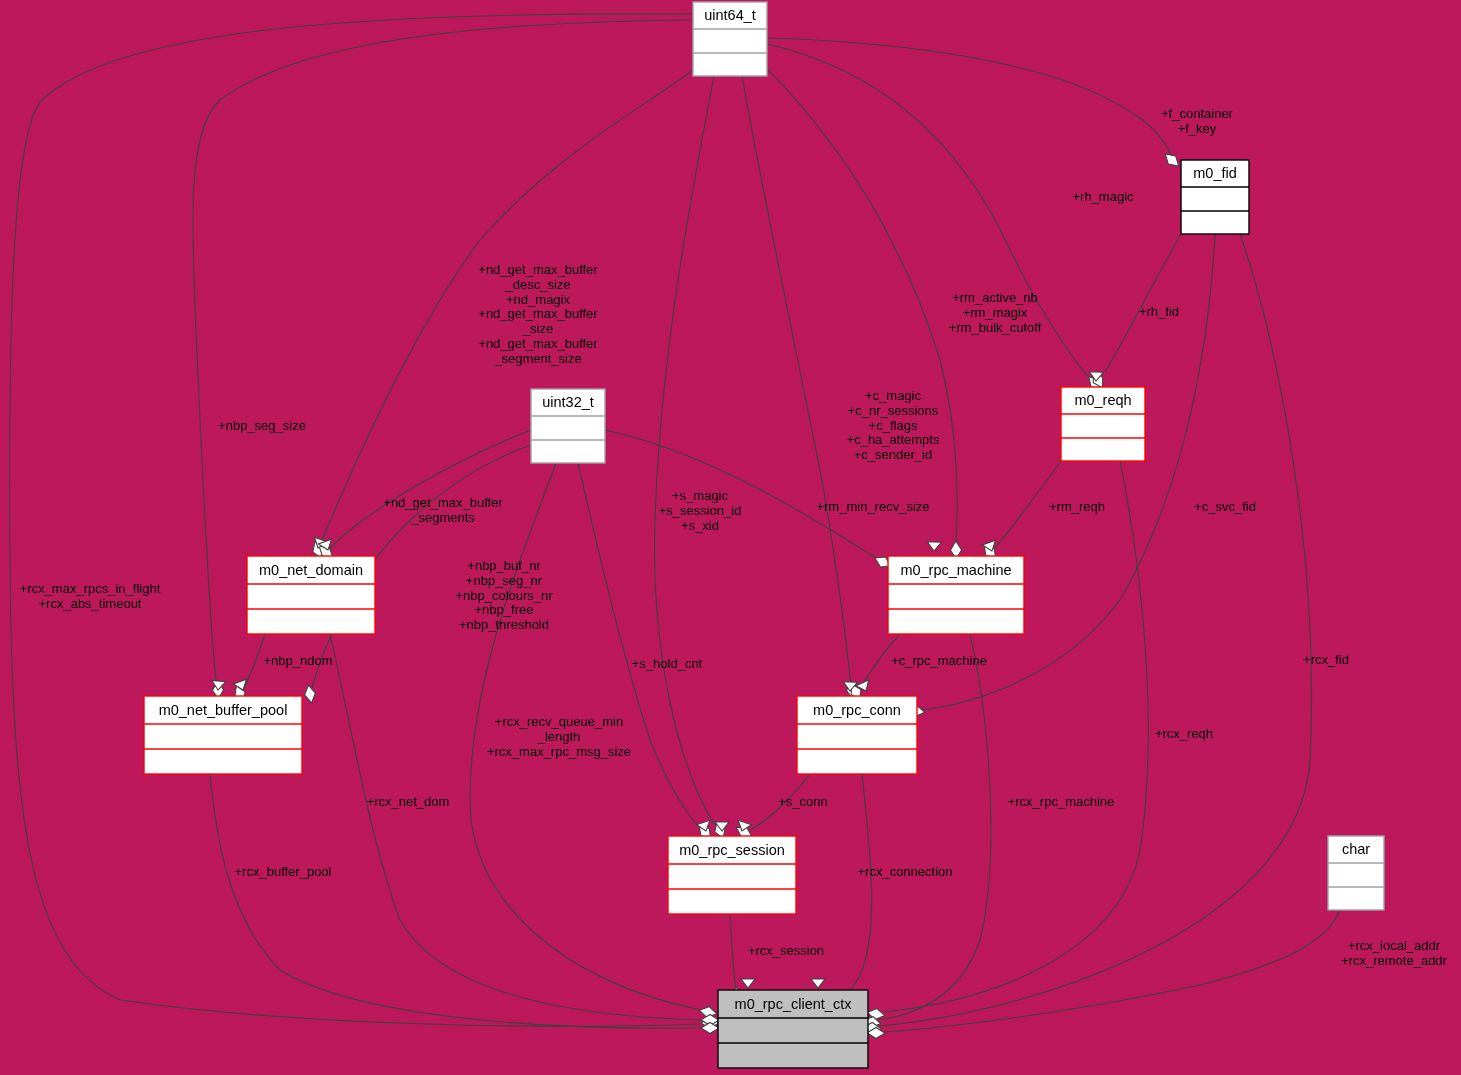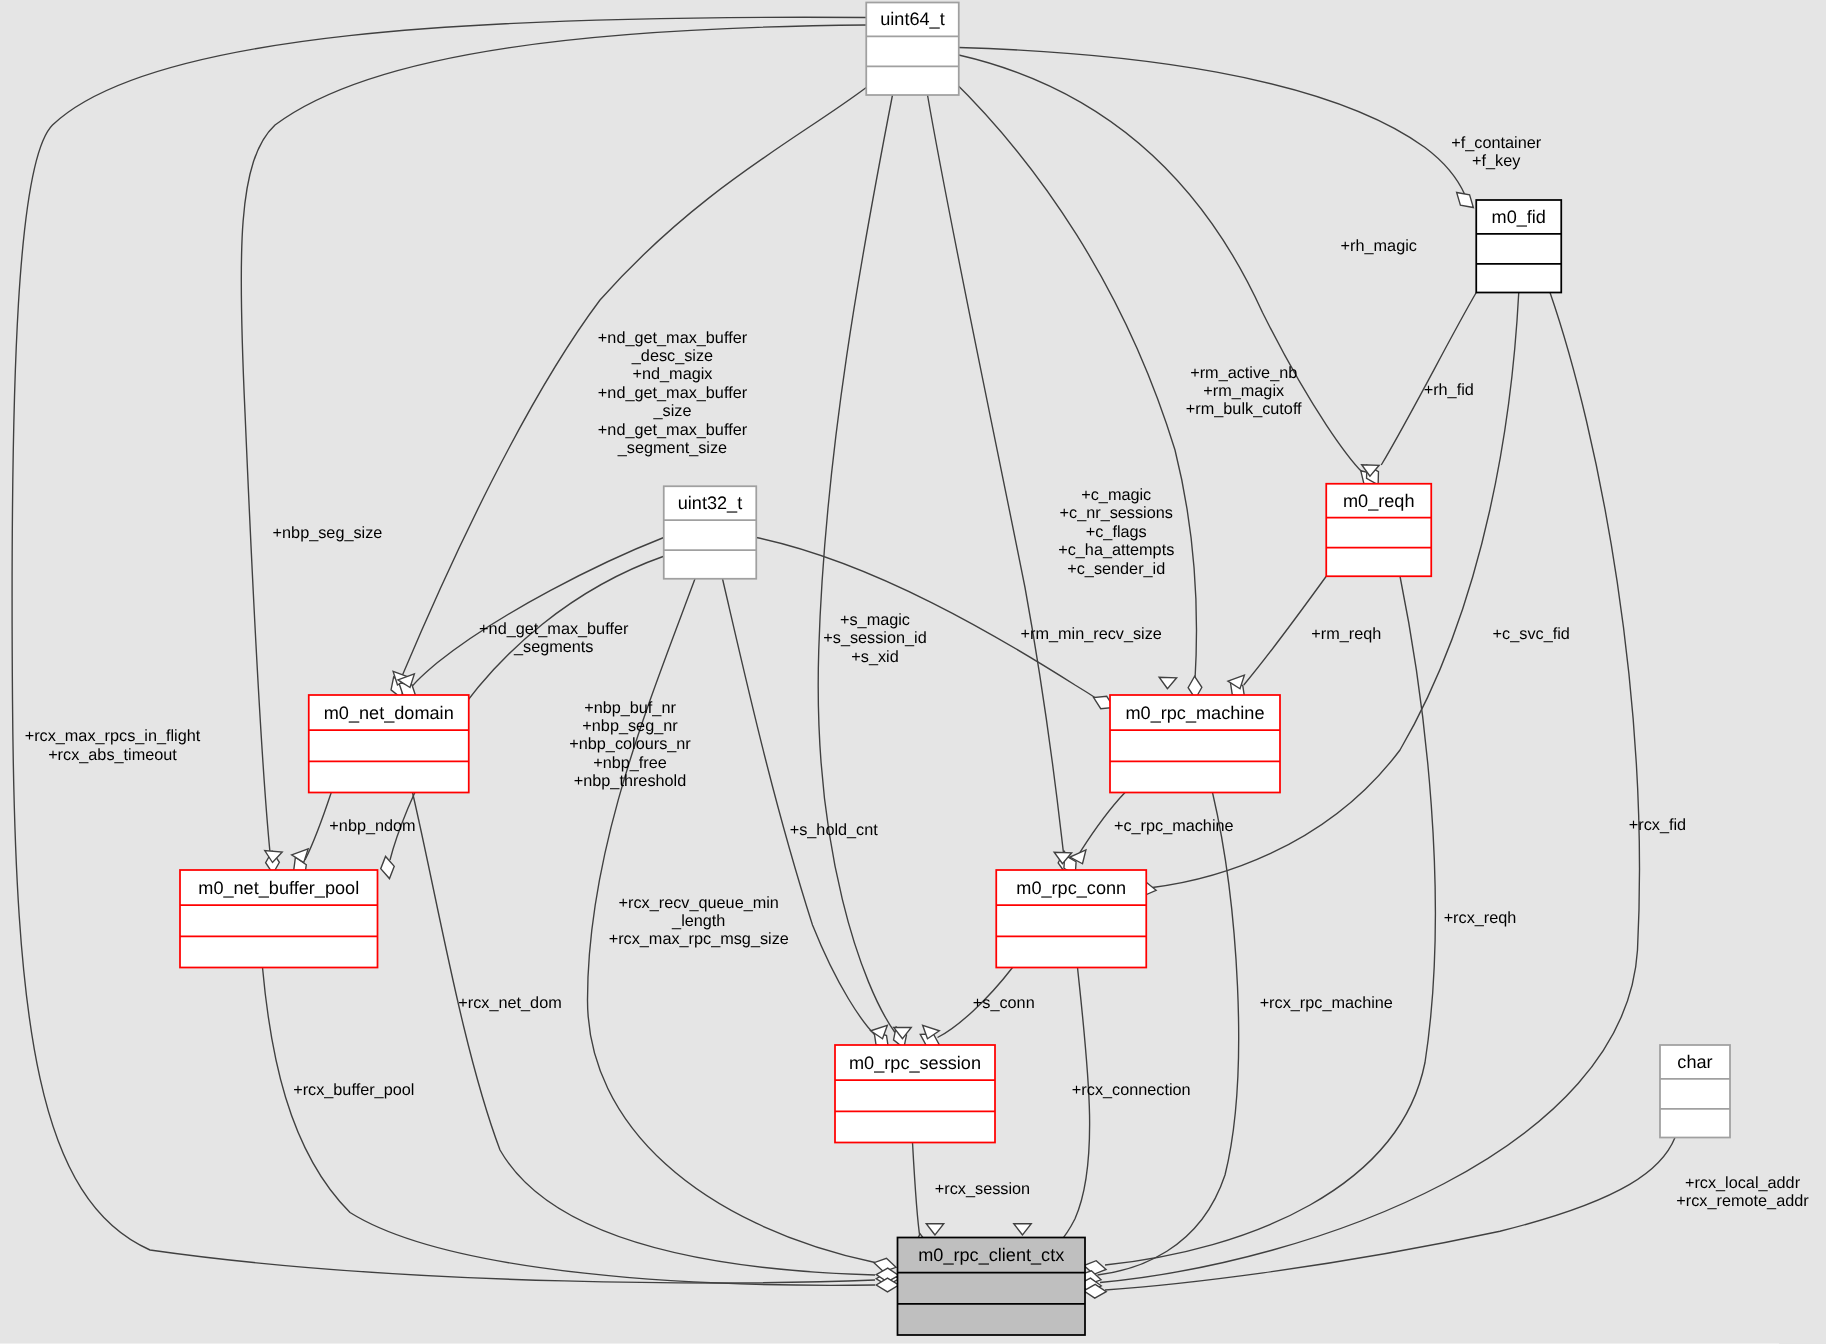--- a/index.html
+++ b/index.html
@@ -7,21 +7,21 @@
     padding: 0;
     background: #ffffff;
   }
   body {
     font-family: "Liberation Sans", sans-serif;
   }
   #diagram-root {
     position: relative;
     width: 1461px;
     height: 1075px;
-    background: #e5e5e5;
+    background: #be185d;
     overflow: hidden;
   }
   svg#graph {
     position: absolute;
     top: 0;
     left: 0;
     width: 1461px;
     height: 1075px;
   }
   .edge-path {

